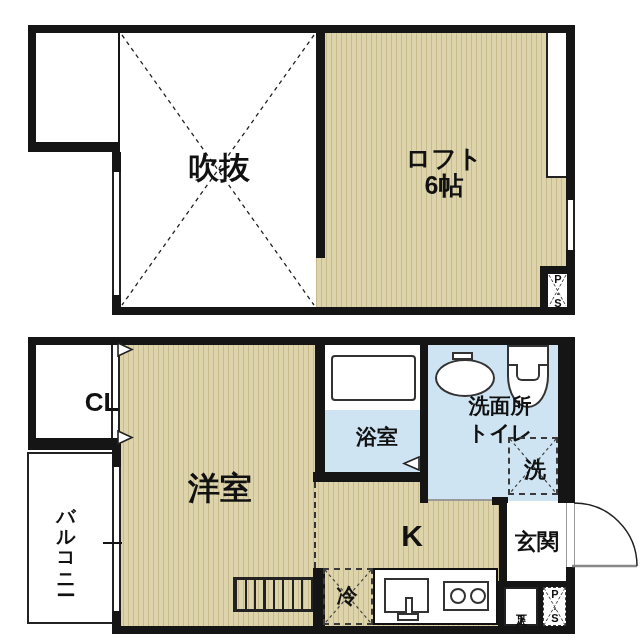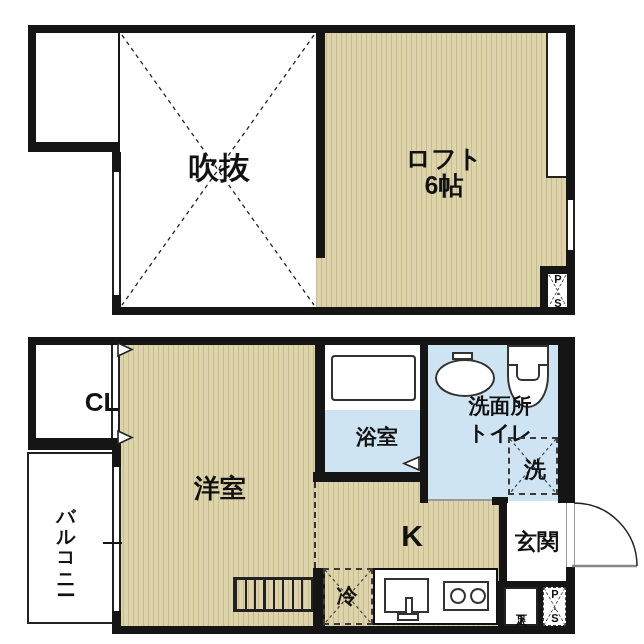--- a/index.html
+++ b/index.html
@@ -85,21 +85,21 @@
     <div class="white" style="left:27px;top:452px;width:91px;height:172px;border:2px solid #222;box-sizing:border-box;"></div>
     <div class="vlbl" style="left:66px;top:540px;font-size:19px;">バルコニー</div>
 
     <div class="wall" style="left:112px;top:450px;width:9px;height:19px;"></div>
     <div class="win-v" style="left:112px;top:467px;width:9px;height:145px;"></div>
     <div class="wall" style="left:112px;top:611px;width:9px;height:17px;"></div>
     <div class="wall" style="left:103px;top:542px;width:19px;height:2px;"></div>
 
     <div class="wall" style="left:112px;top:626px;width:462px;height:8px;"></div>
 
-    <div class="lbl" style="left:214px;top:488px;font-size:26px;padding-left:12px;">
+    <div class="lbl" style="left:214px;top:488px;font-size:32px;padding-left:12px;">
       <span>洋室</span><br>
     </div>
 
     <div class="ladder" style="left:233px;top:577px;width:81px;height:35px;"></div>
 
     <div class="white" style="left:325px;top:345px;width:95px;height:127px;"></div>
     <div class="blue" style="left:325px;top:410px;width:95px;height:62px;"></div>
     <div class="fix" style="left:331px;top:355px;width:85px;height:46px;border-radius:4px;border-width:2.5px;"></div>
     <div class="wall" style="left:315px;top:337px;width:10px;height:145px;"></div>
     <div class="wall" style="left:420px;top:337px;width:8px;height:166px;"></div>

